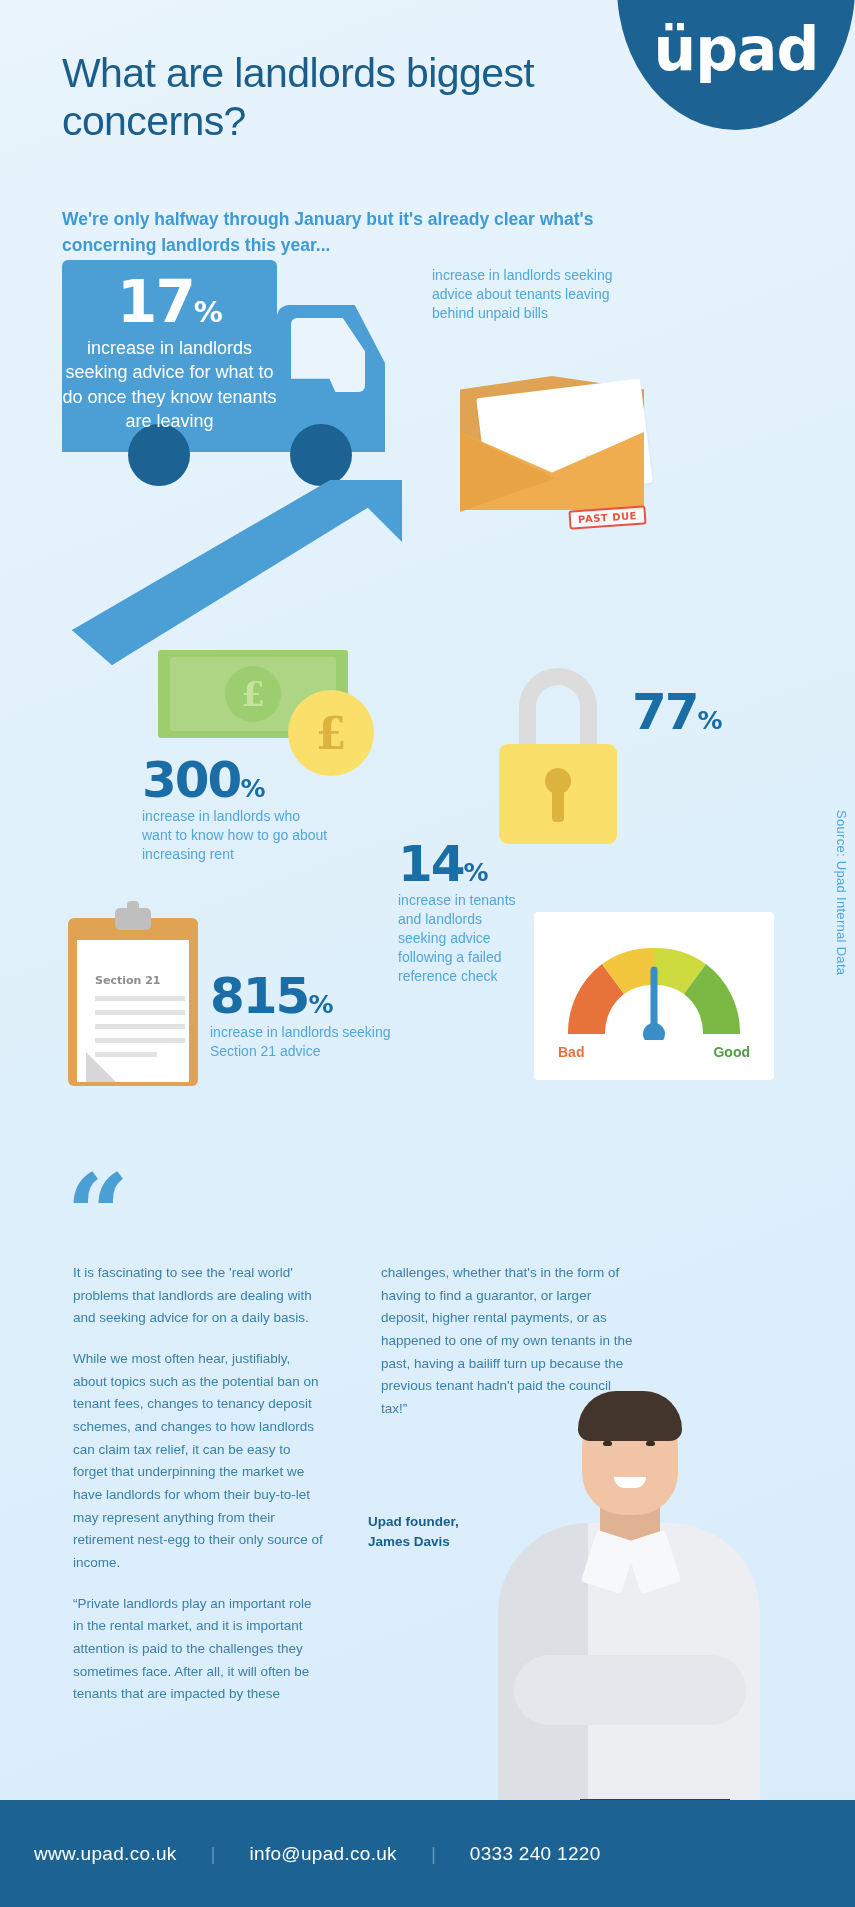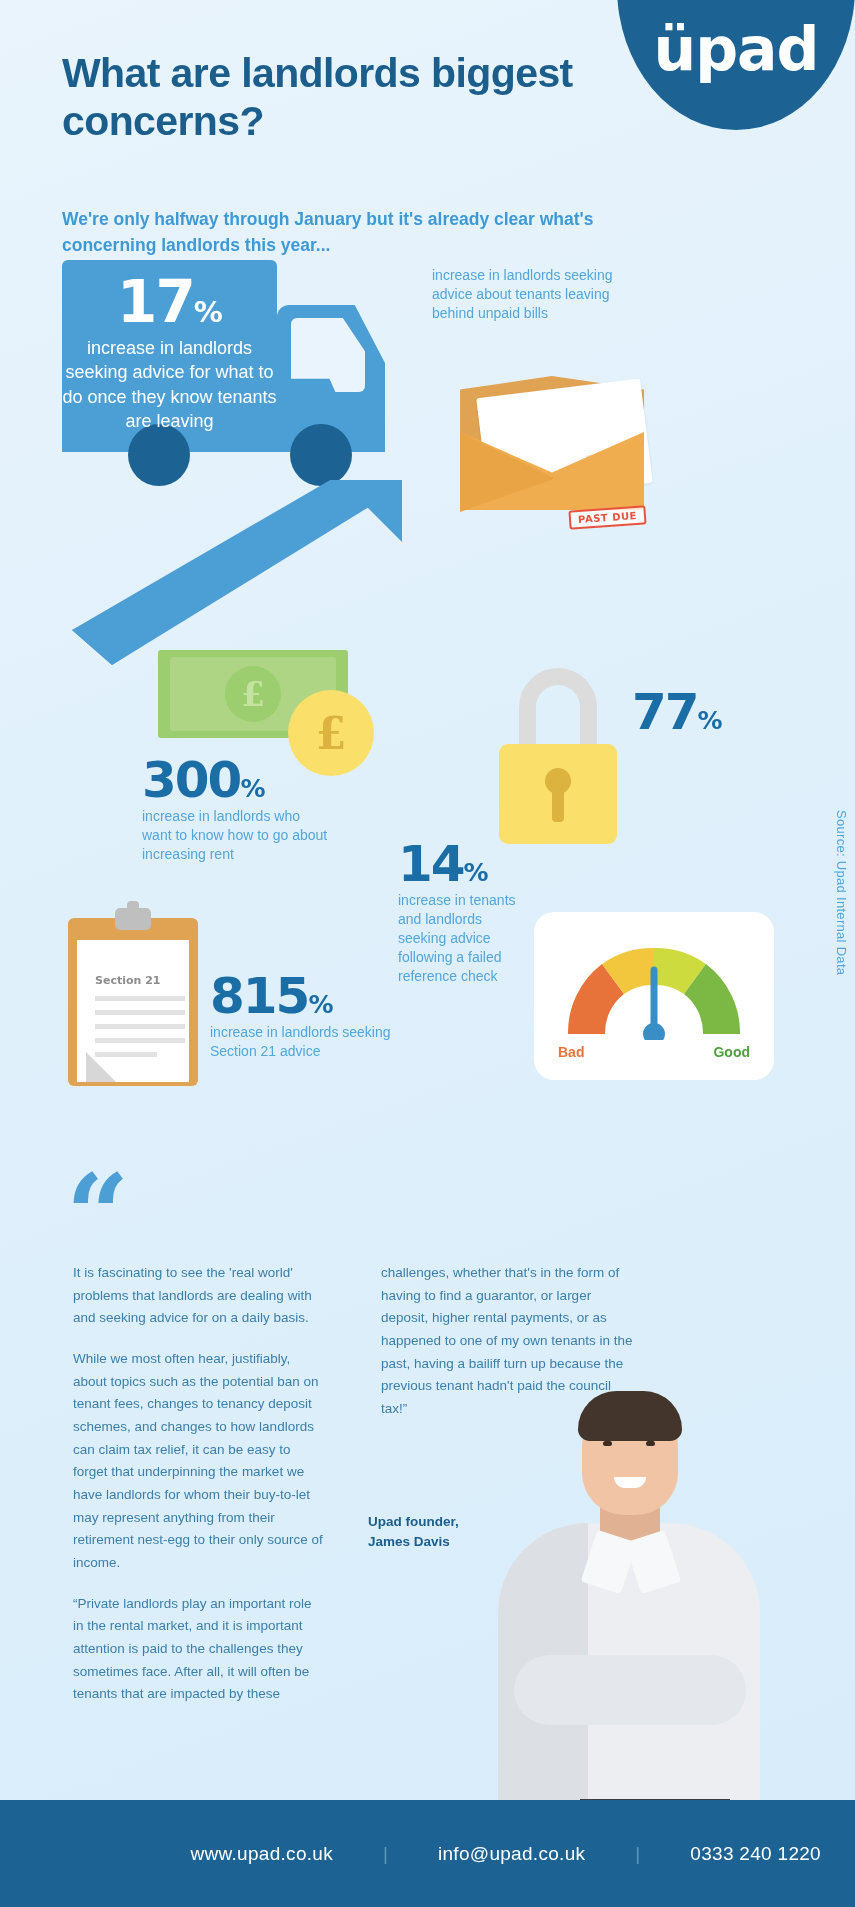--- a/index.html
+++ b/index.html
@@ -41,21 +41,21 @@
     font-family: "DejaVu Sans", sans-serif;
   }
 
   
   .headline {
     position: absolute;
     left: 62px; top: 50px;
     width: 560px;
     color: #1b5e8c;
     font-size: 41px;
-    font-weight: bold;
+    font-weight: normal;
     line-height: 1.16;
     letter-spacing: -0.6px;
   }
   .subhead {
     position: absolute;
     left: 62px; top: 196px;
     width: 540px;
     color: #3e9ad4;
     font-size: 17.5px;
     font-weight: bold;
@@ -231,21 +231,21 @@
   }
   .stat-77 { position: absolute; left: 632px; top: 690px; width: 160px; }
   .stat-77 .stat-num { font-size: 50px; }
 
   
   .stat-14 { position: absolute; left: 398px; top: 842px; width: 135px; }
   .stat-14 .stat-num { font-size: 50px; }
   .gauge-card {
     position: absolute; left: 534px; top: 912px;
     width: 240px; height: 168px;
-    background: #ffffff; border-radius: 20px;
+    background: #ffffff; border-radius: 4px;
   }
   .gauge-wrap { position: absolute; left: 20px; top: 18px; width: 200px; height: 110px; }
   .gauge-labels {
     position: absolute; left: 24px; right: 24px; bottom: 20px;
     display: flex; justify-content: space-between;
     font-size: 14px; font-weight: bold;
   }
   .gauge-bad  { color: #e8733a; }
   .gauge-good { color: #4f9f3f; }
 
@@ -355,22 +355,22 @@
   .ph-eye.r { left: 176px; }
   .ph-mouth {
     position: absolute; left: 144px; top: 122px; width: 32px; height: 11px;
     background: #ffffff; border-radius: 0 0 16px 16px;
   }
 
   
   .footer {
     position: absolute; left: 0; bottom: 0; width: 855px; height: 107px;
     background: #1c6394;
-    display: flex; align-items: center; justify-content: flex-end;
-    gap: 16px;
+    display: flex; align-items: center; justify-content: flex-start;
+    gap: 0;
   }
   .footer-item {
     color: #ffffff; font-size: 19px; letter-spacing: .3px;
     padding: 0 34px;
   }
   .footer-sep { color: #5d96bb; font-size: 19px; }
 </style>
 </head>
 <body>
 

